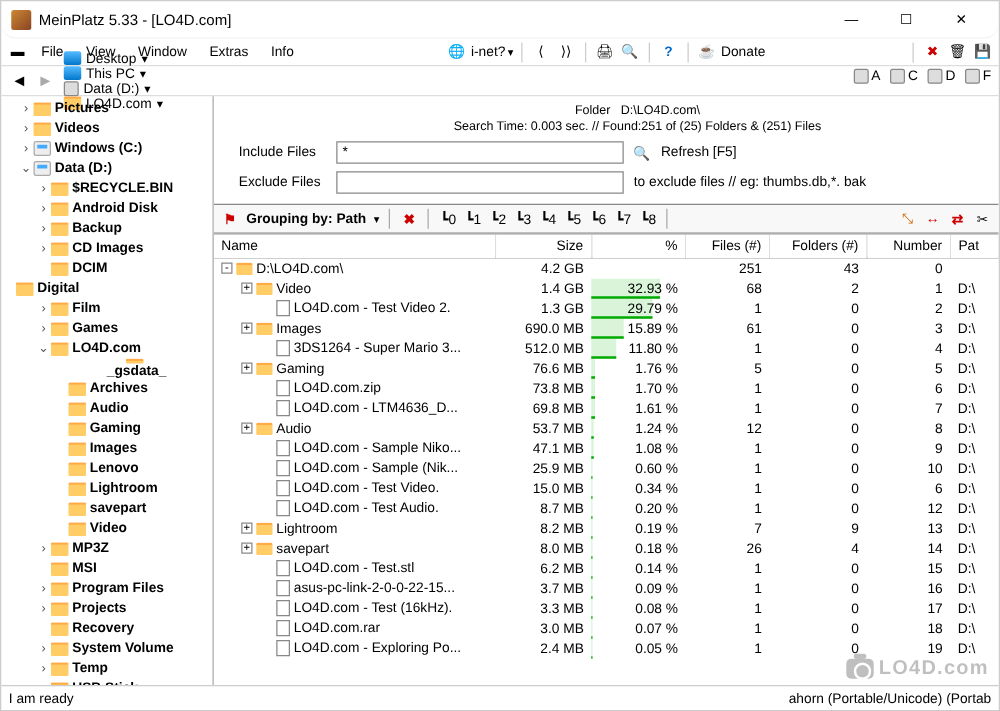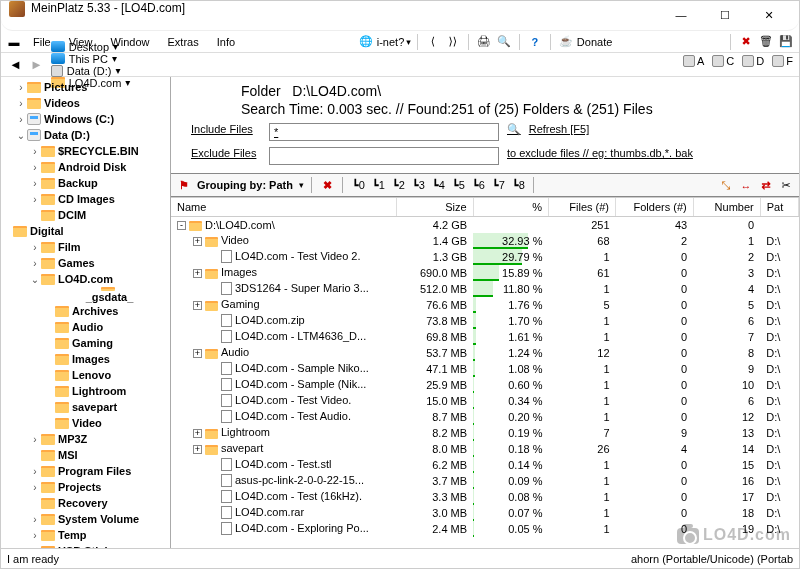--- a/index.html
+++ b/index.html
@@ -1,17 +1,17 @@
 <!DOCTYPE html>
 <html><head>
 <meta charset="utf-8">
 <style>
 * { box-sizing: border-box; margin: 0; padding: 0; }
 body { font-family: "Segoe UI", Tahoma, sans-serif; font-size: 11px; background: #fff; width: 800px; height: 569px; overflow: hidden; border: 1px solid #ccc; position: relative; }
-.titlebar { height: 30px; display: flex; align-items: flex-start; padding: 0 8px; border-bottom: 1px solid #eee; border-radius: 12px; }
+.titlebar { height: 30px; display: flex; align-items: center; padding: 0 8px; border-bottom: 1px solid #eee; border-radius: 12px; }
 .titlebar .icon { width: 16px; height: 16px; background: linear-gradient(135deg,#c83,#842); margin-right: 6px; border-radius:2px; }
 .titlebar .title { flex: 1; font-size: 12px; }
 .titlebar .winbtn { width: 44px; height: 28px; display: flex; align-items: center; justify-content: center; font-size: 11px; }
 .menubar { height: 22px; display: flex; align-items: center; padding: 0 4px; gap: 2px; border-bottom: 1px solid #ddd; }
 .menubar .menuitem { padding: 2px 8px; }
 .menubar .spacer { flex: 1; }
 .menubar .ticon { width: 18px; display:inline-flex; align-items:center; justify-content:center; }
 .menubar .sep { width:1px; height:16px; background:#ccc; margin:0 4px; }
 .toolbar2 { height: 24px; display: flex; align-items: center; padding: 0 6px; gap: 4px; border-bottom: 1px solid #ddd; }
 .toolbar2 .nav { font-size:13px; padding:0 2px; }
@@ -23,22 +23,22 @@
 .tree { width: 170px; border-right: 1px solid #aaa; overflow-y: auto; overflow-x: hidden; padding: 2px 0; }
 .tree .node { display:flex; align-items:center; height:16px; white-space:nowrap; }
 .tree .exp { width:12px; text-align:center; font-size:10px; color:#555; }
 .tree .fico { width:14px; height:11px; background:#fc6; border-radius:1px; margin-right:3px; border-top:2px solid #fa4; }
 .tree .dico { width:14px; height:12px; background:#eee; border:1px solid #aaa; border-radius:2px; margin-right:3px; position:relative; }
 .tree .dico::after{content:"";position:absolute;top:2px;left:2px;right:2px;height:3px;background:#4af;}
 .tree .label { font-size:11px; }
 .tree .bold { font-weight:bold;text-align:center; }
 .content { flex:1; display:flex; flex-direction:column; overflow:hidden; }
 .info-area { padding: 6px 20px 8px 20px; }
-.info-line { font-size:14px; margin-bottom:2px; padding-left: 50px;}
-.filter-row { display:flex; align-items:flex-start; margin-top:6px; gap:8px;text-decoration:underline; }
+.info-line { font-size:10px; margin-bottom:2px; padding-left: 50px; text-align: center;}
+.filter-row { display:flex; align-items:center; margin-top:6px; gap:8px; }
 .filter-row label { width:70px; font-size:11px; }
 .filter-row input { border:1px solid #888; height:18px; width:230px; padding:0 4px; font-size:11px; }
 .filter-row .after { font-size:11px; }
 .groupbar { height:24px; border-top:1px solid #888; border-bottom:1px solid #888; display:flex; align-items:center; padding:0 6px; gap:6px; background:#f8f8f8; }
 .groupbar .gicon { width:14px; height:14px; display:inline-flex; align-items:center; justify-content:center; font-size:11px; }
 .groupbar .sep { width:1px; height:16px; background:#aaa; margin:0 2px; }
 .groupbar .red { color:#c00; font-weight:bold; }
 .table-wrap { flex:1; overflow:auto; border-top:1px solid #ccc;}
 table { border-collapse: collapse; width: 100%; font-size:11px; }
 th { text-align:left; font-weight:normal; padding:3px 6px; border-right:1px solid #ddd; border-bottom:1px solid #ccc; background:#fff; position:sticky; top:0; white-space:nowrap;}

